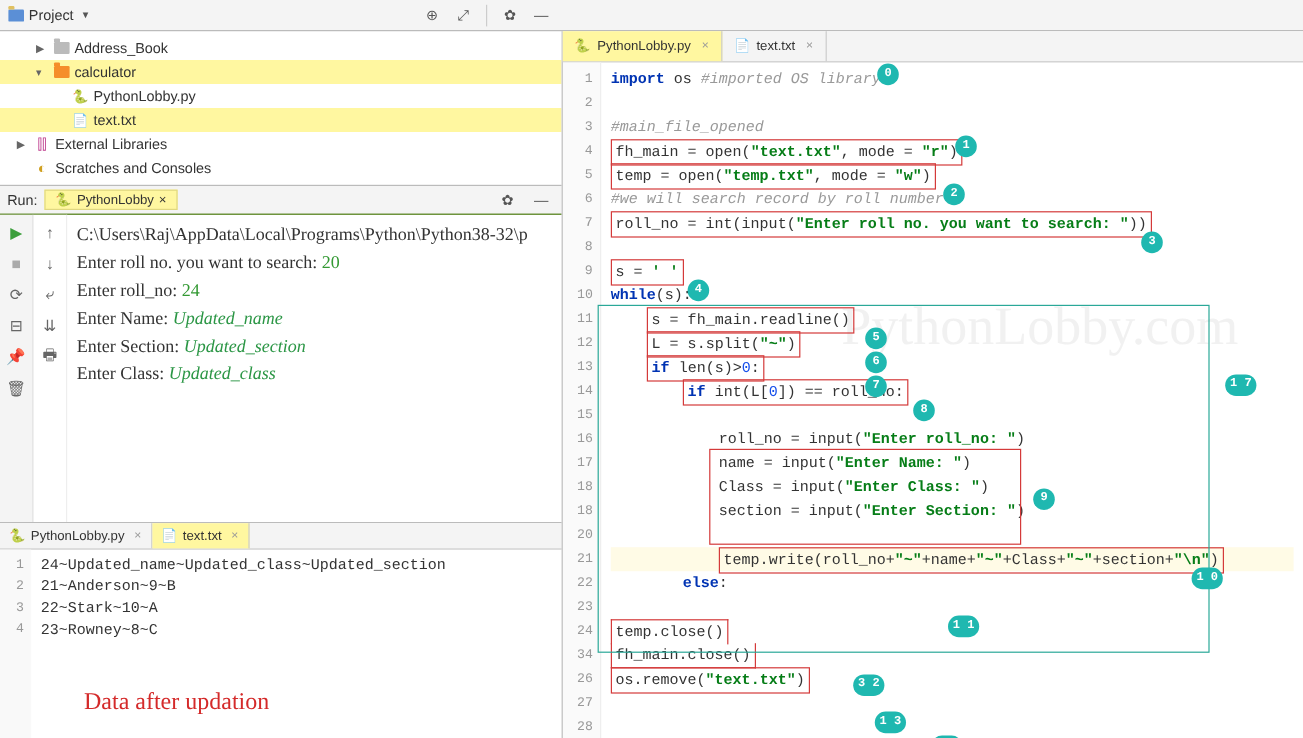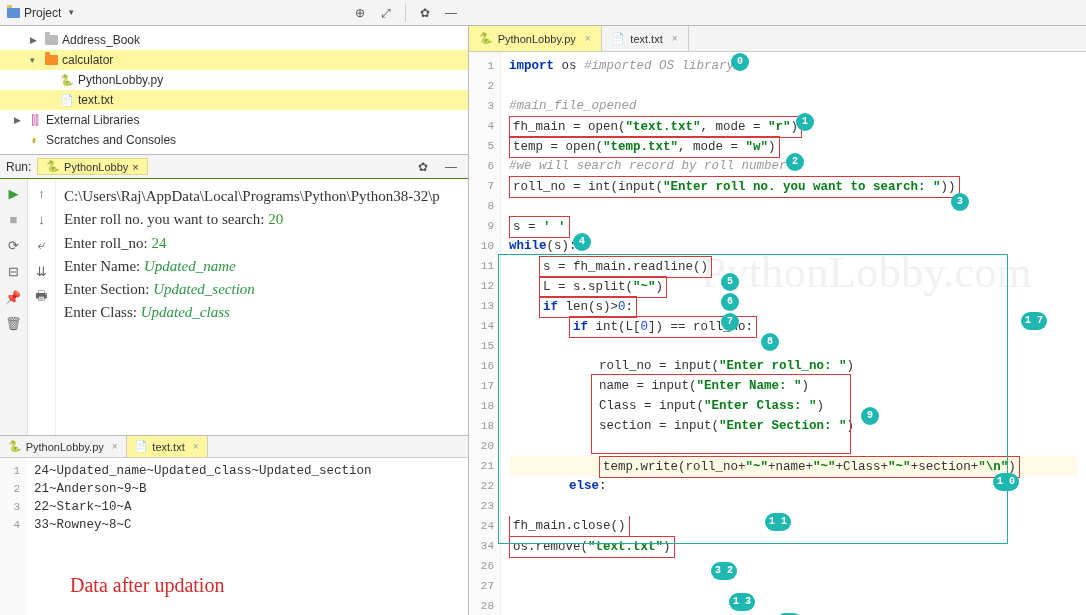--- a/index.html
+++ b/index.html
@@ -200,21 +200,21 @@
       <div class="fv-gutter">
         <div>1</div>
           <div>2</div>
           <div>3</div>
           <div>4</div>
       </div>
       <div class="fv-code">
         <div>24~Updated_name~Updated_class~Updated_section</div>
         <div>21~Anderson~9~B</div>
         <div>22~Stark~10~A</div>
-        <div>33~Rowney~8~C</div>
+        <div>23~Rowney~8~C</div>
       </div>
       <div class="fv-label">Data after updation</div>
     </div>
   </div>
 </div>
 
 <div class="right-col">
   <div class="ed-tabs">
     <div class="ed-tab active">
       <span class="i-py">🐍</span>
@@ -277,38 +277,39 @@
       <div class="ed-line">        <span class="box"><span class="kw">if</span><span> int(L[</span><span class="num">0</span><span>]) == roll_no:</span></span></div>
       <div class="ed-line"></div>
       <div class="ed-line">            <span>roll_no = input(</span><span class="str">"Enter roll_no: "</span><span>)</span></div>
       <div class="ed-line">            <span>name = input(</span><span class="str">"Enter Name: "</span><span>)</span></div>
       <div class="ed-line">            <span>Class = input(</span><span class="str">"Enter Class: "</span><span>)</span></div>
       <div class="ed-line">            <span>section = input(</span><span class="str">"Enter Section: "</span><span>)</span></div>
       <div class="ed-line"></div>
       <div class="ed-line line22bg">            <span class="box-wide"><span>temp.write(roll_no+</span><span class="str">"~"</span><span>+name+</span><span class="str">"~"</span><span>+Class+</span><span class="str">"~"</span><span>+section+</span><span class="str">"\n"</span><span>)</span></span></div>
       <div class="ed-line">        <span class="kw">else</span><span>:</span></div>
       <div class="ed-line"></div>
+      <div class="ed-line"><span class="box" style="border-bottom:none">temp.close()</span></div>
       <div class="ed-line"><span class="box" style="border-top:none">fh_main.close()</span></div>
       <div class="ed-line"><span class="box"><span>os.remove(</span><span class="str">"text.txt"</span><span>)</span></span></div>
 
       <div class="while-frame" style="left:-3px; top:202px; width:510px; height:290px;"></div>
 
       <div class="input-frame" style="left:90px; top:322px; width:260px; height:80px;"></div>
 
       <div class="bubble" style="top:1px; left:230px">0</div>
       <div class="bubble" style="top:61px; left:295px">1</div>
       <div class="bubble" style="top:101px; left:285px">2</div>
       <div class="bubble" style="top:141px; left:450px">3</div>
       <div class="bubble" style="top:181px; left:72px">4</div>
       <div class="bubble" style="top:221px; left:220px">5</div>
       <div class="bubble" style="top:241px; left:220px">6</div>
       <div class="bubble" style="top:261px; left:220px">7</div>
       <div class="bubble" style="top:281px; left:260px">8</div>
       <div class="bubble" style="top:355px; left:360px">9</div>
       <div class="bubble" style="top:421px; left:492px">1 0</div>
-      <div class="bubble" style="top:461px; left:264px">1 1</div>
+      <div class="bubble" style="top:461px; left:289px">1 1</div>
       <div class="bubble" style="top:510px; left:210px">3 2</div>
       <div class="bubble" style="top:541px; left:228px">1 3</div>
       <div class="bubble" style="top:561px; left:275px">1 4</div>
       <div class="bubble" style="top:260px; left:520px">1 7</div>
     </div>
   </div>
 </div>
 
 </body></html>

